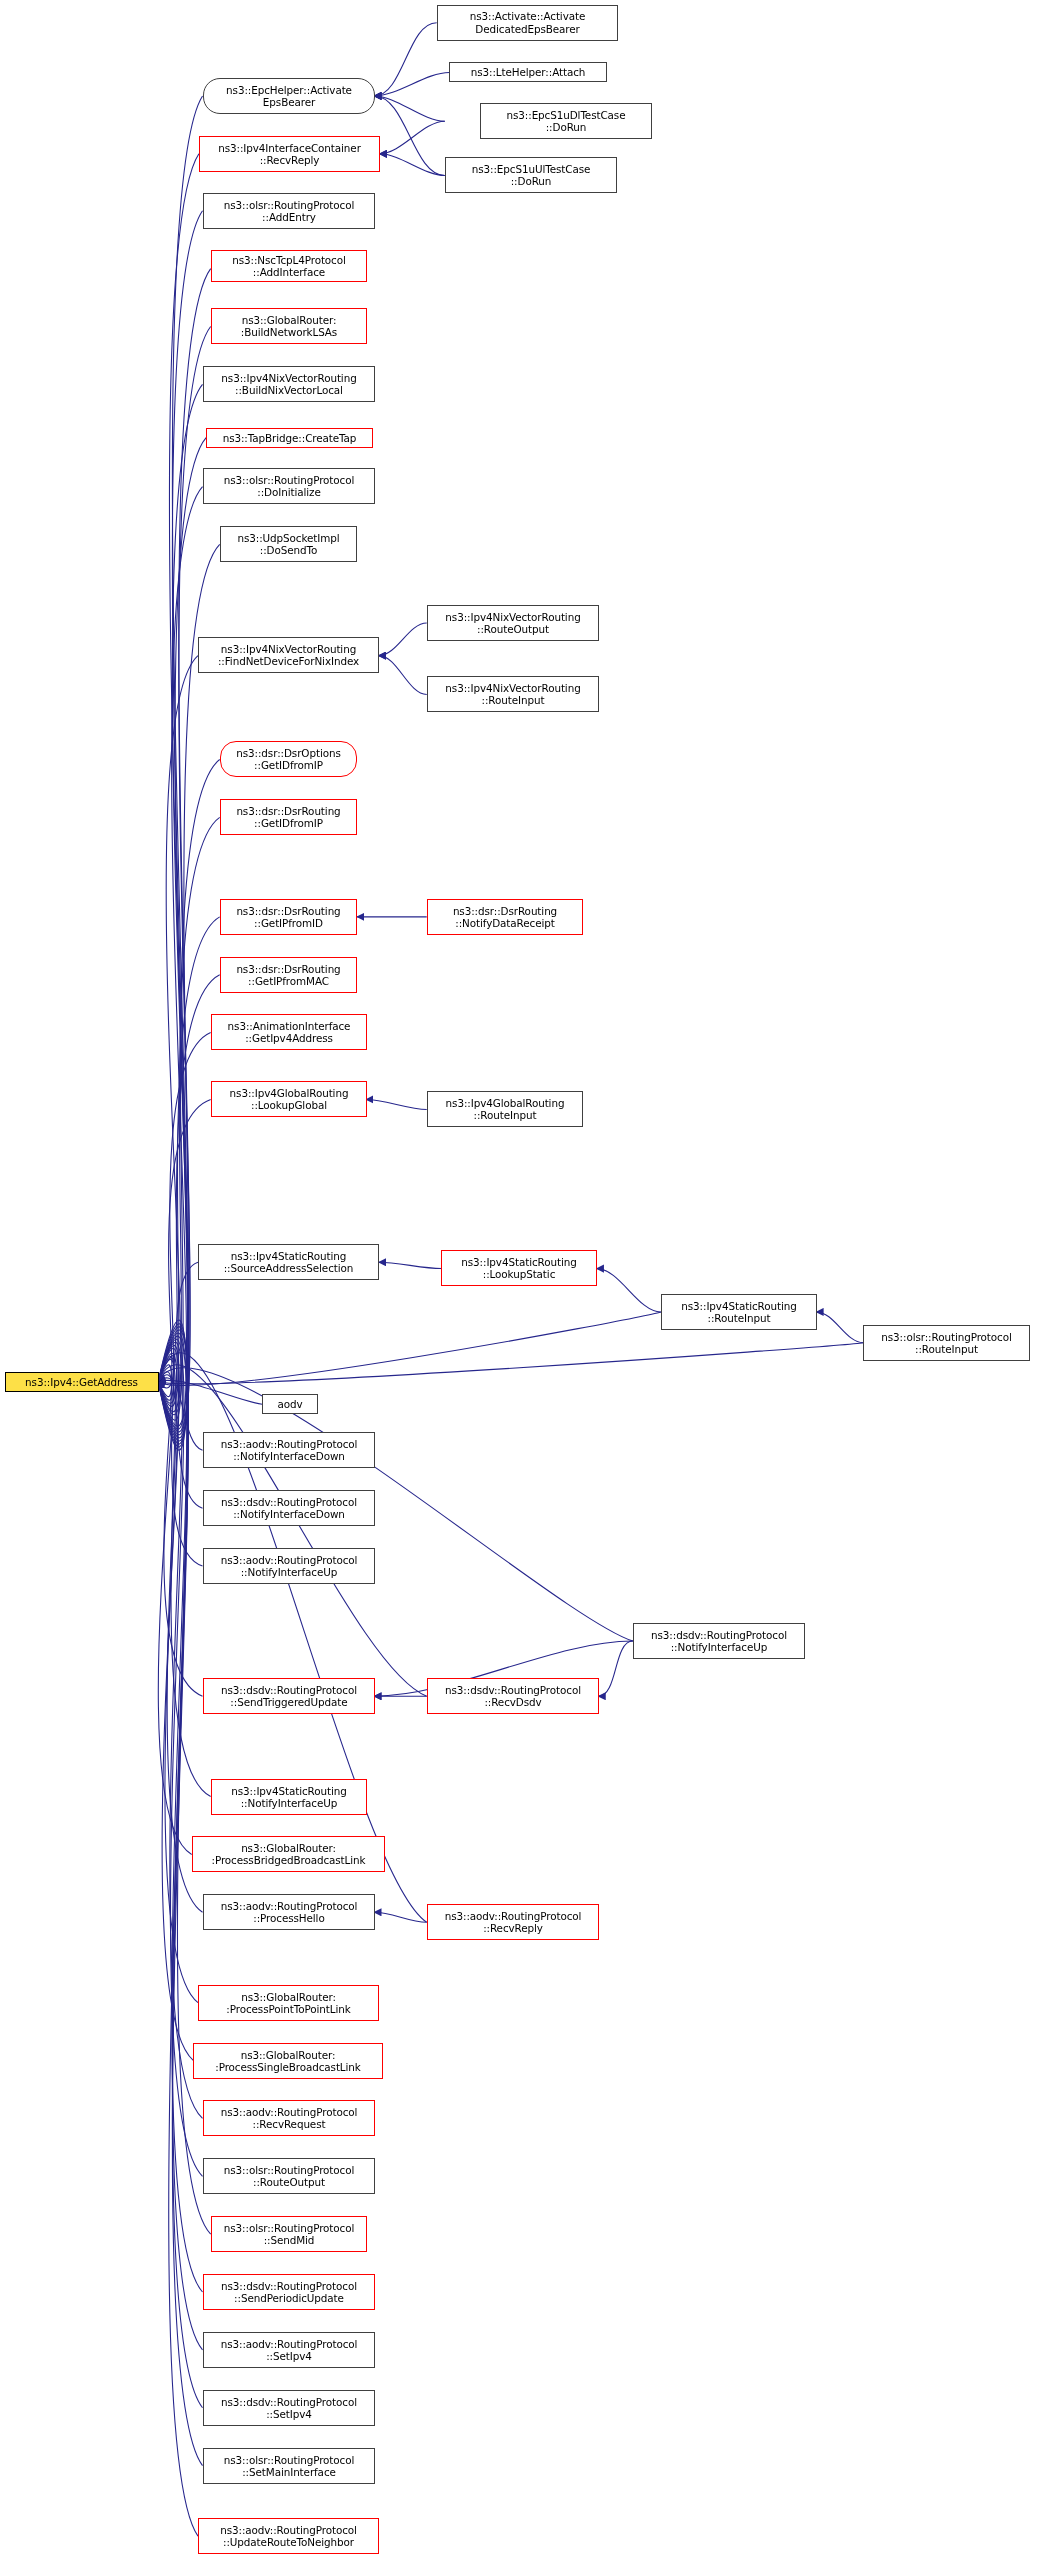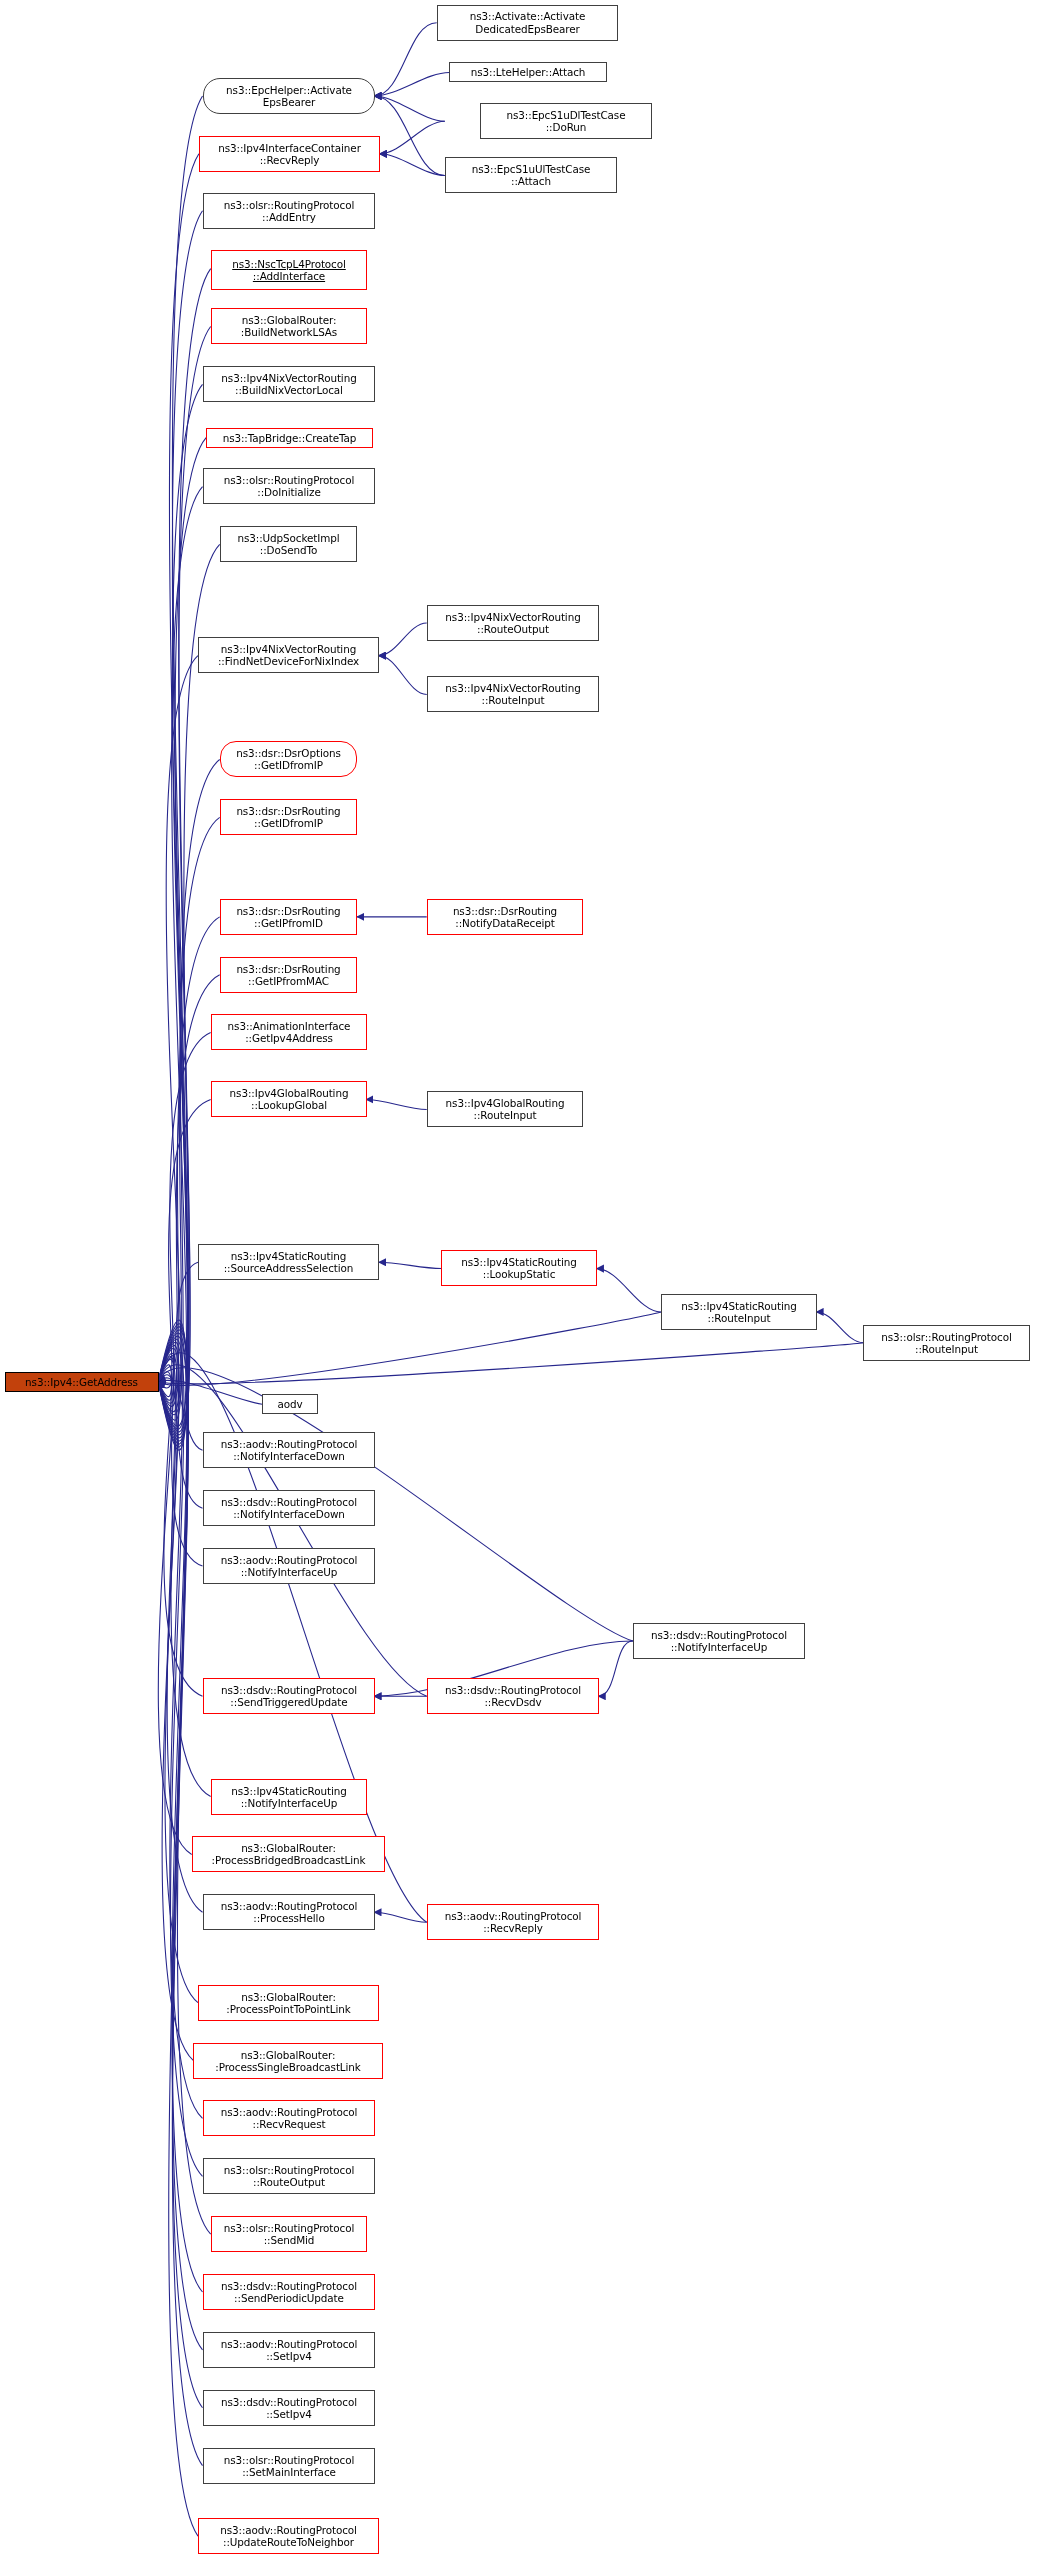--- a/index.html
+++ b/index.html
@@ -3,21 +3,21 @@
 <meta charset="utf-8">
 <style>
   html,body{margin:0;padding:0;background:#ffffff;}
   body{font-family:"DejaVu Sans","Liberation Sans",sans-serif;}
   #graph-root{position:relative;width:1037px;height:2576px;background:#fff;overflow:hidden;}
   svg.edges{position:absolute;left:0;top:0;width:1037px;height:2576px;pointer-events:none;}
   .node{position:absolute;box-sizing:border-box;display:flex;align-items:center;justify-content:center;
         text-align:center;background:#ffffff;border:0.9px solid #000;font-size:10.4px;line-height:12.2px;
         color:#000;letter-spacing:-0.1px;white-space:pre-line;padding:0 1.8px;}
   .node.red{border:0.9px solid #ff0000;}
-  .node.gray{border:0.9px solid #000;background:#c2410c;}
+  .node.gray{border:0.9px solid #000;background:#fde047;}
   .node.dark{border:0.9px solid #404040;}
 </style>
 </head>
 <body>
 
 <div id="graph-root">
   <svg class="edges" id="edge-layer" viewBox="0 0 1147 2849" xmlns="http://www.w3.org/2000/svg">
     <defs>
       <marker id="arrow" markerWidth="9" markerHeight="9" refX="8" refY="4.5" orient="auto" markerUnits="userSpaceOnUse">
         <path d="M0,0 L9,4.5 L0,9 Z" fill="#26268c"></path>
@@ -84,28 +84,28 @@
       </g>
   </svg>
   <div id="node-layer">
       <div class="node gray" style="left: 4.5px; top: 1372px; width: 154px; height: 20px;">ns3::Ipv4::GetAddress</div>
       <div class="node dark" style="left: 437px; top: 4.5px; width: 181px; height: 36px;">ns3::Activate::Activate
 DedicatedEpsBearer</div>
       <div class="node dark" style="left: 449px; top: 62px; width: 158px; height: 20px;">ns3::LteHelper::Attach</div>
       <div class="node dark" style="left: 445px; top: 103px; width: 172px; height: 36px; margin-left: 35px;">ns3::EpcS1uDlTestCase
 ::DoRun</div>
       <div class="node dark" style="left: 445px; top: 157px; width: 172px; height: 36px;">ns3::EpcS1uUlTestCase
-::Attach</div>
+::DoRun</div>
       <div class="node dark" style="left: 203px; top: 78px; width: 172px; height: 36px; border-radius: 17px;">ns3::EpcHelper::Activate
 EpsBearer</div>
       <div class="node red" style="left: 199px; top: 136px; width: 181px; height: 36px;">ns3::Ipv4InterfaceContainer
 ::RecvReply</div>
       <div class="node dark" style="left: 203px; top: 193px; width: 172px; height: 36px;">ns3::olsr::RoutingProtocol
 ::AddEntry</div>
-      <div class="node red" style="left: 211px; top: 250px; width: 156px; height: 40px; text-decoration: underline;">ns3::NscTcpL4Protocol
+      <div class="node red" style="left: 211px; top: 250px; width: 156px; height: 32px;">ns3::NscTcpL4Protocol
 ::AddInterface</div>
       <div class="node red" style="left: 211px; top: 308px; width: 156px; height: 36px;">ns3::GlobalRouter:
 :BuildNetworkLSAs</div>
       <div class="node dark" style="left: 203px; top: 366px; width: 172px; height: 36px;">ns3::Ipv4NixVectorRouting
 ::BuildNixVectorLocal</div>
       <div class="node red" style="left: 206px; top: 428px; width: 167px; height: 20px;">ns3::TapBridge::CreateTap</div>
       <div class="node dark" style="left: 203px; top: 468px; width: 172px; height: 36px;">ns3::olsr::RoutingProtocol
 ::DoInitialize</div>
       <div class="node dark" style="left: 220px; top: 526px; width: 137px; height: 36px;">ns3::UdpSocketImpl
 ::DoSendTo</div>

